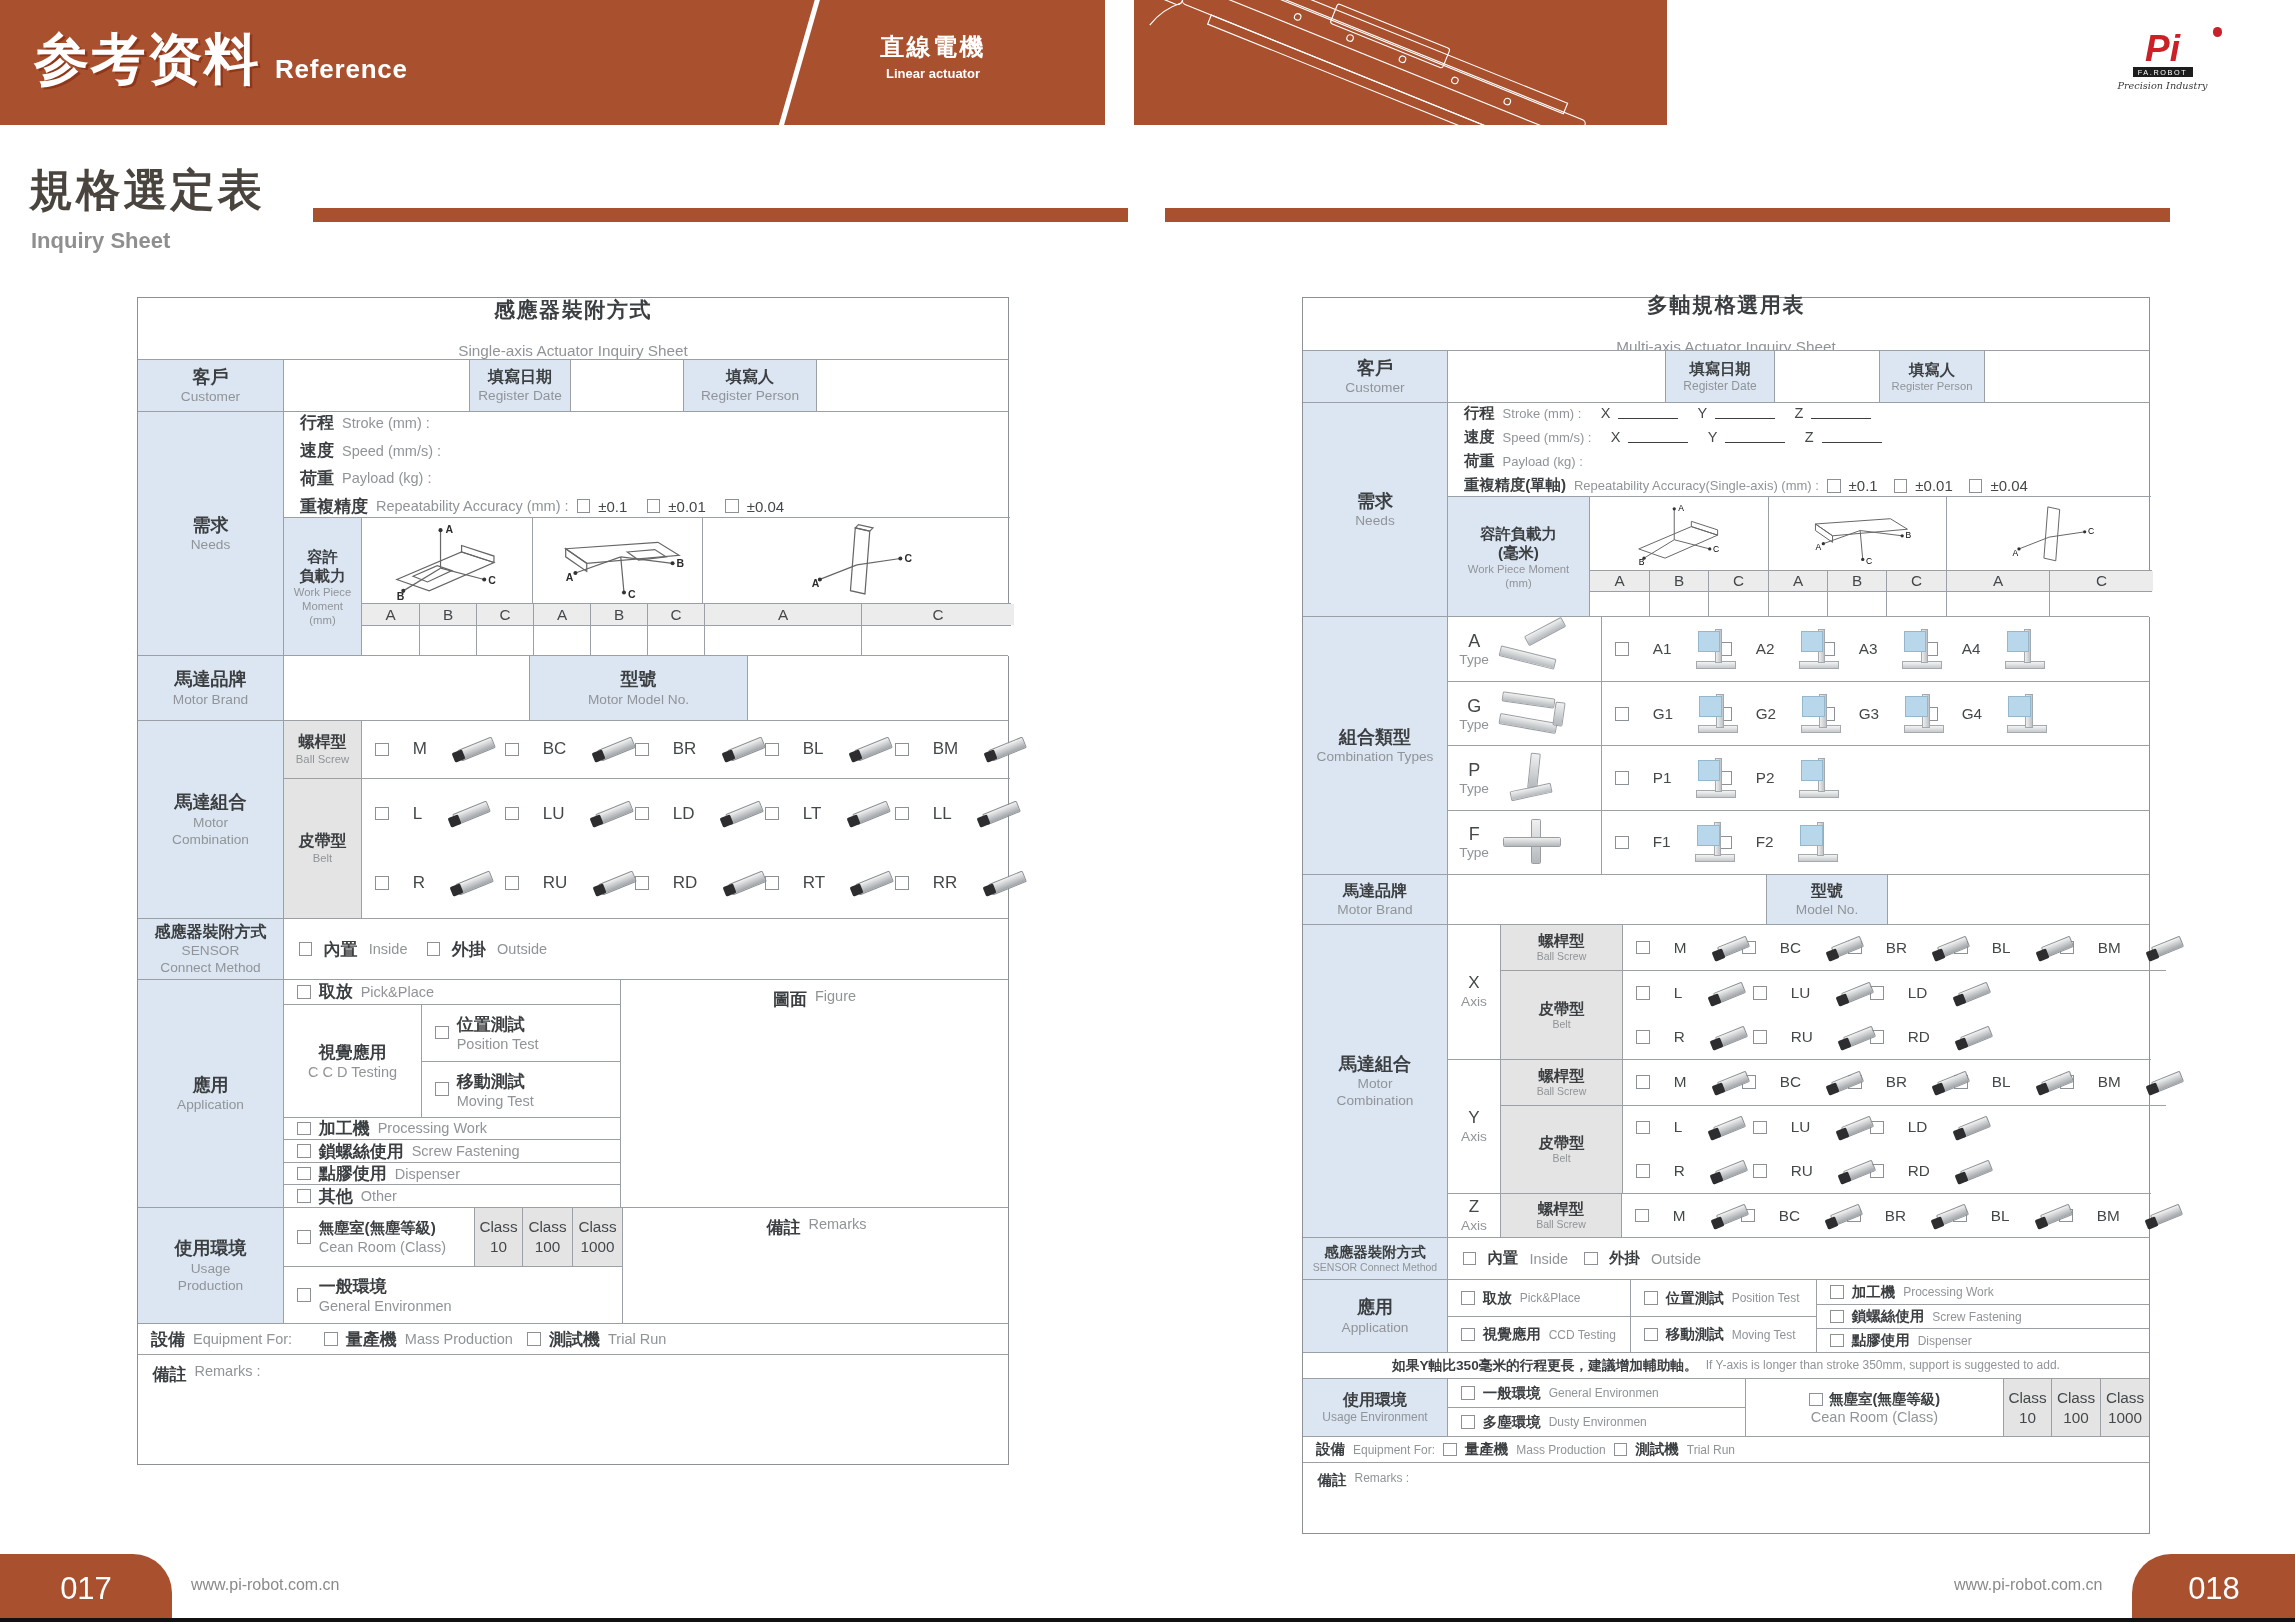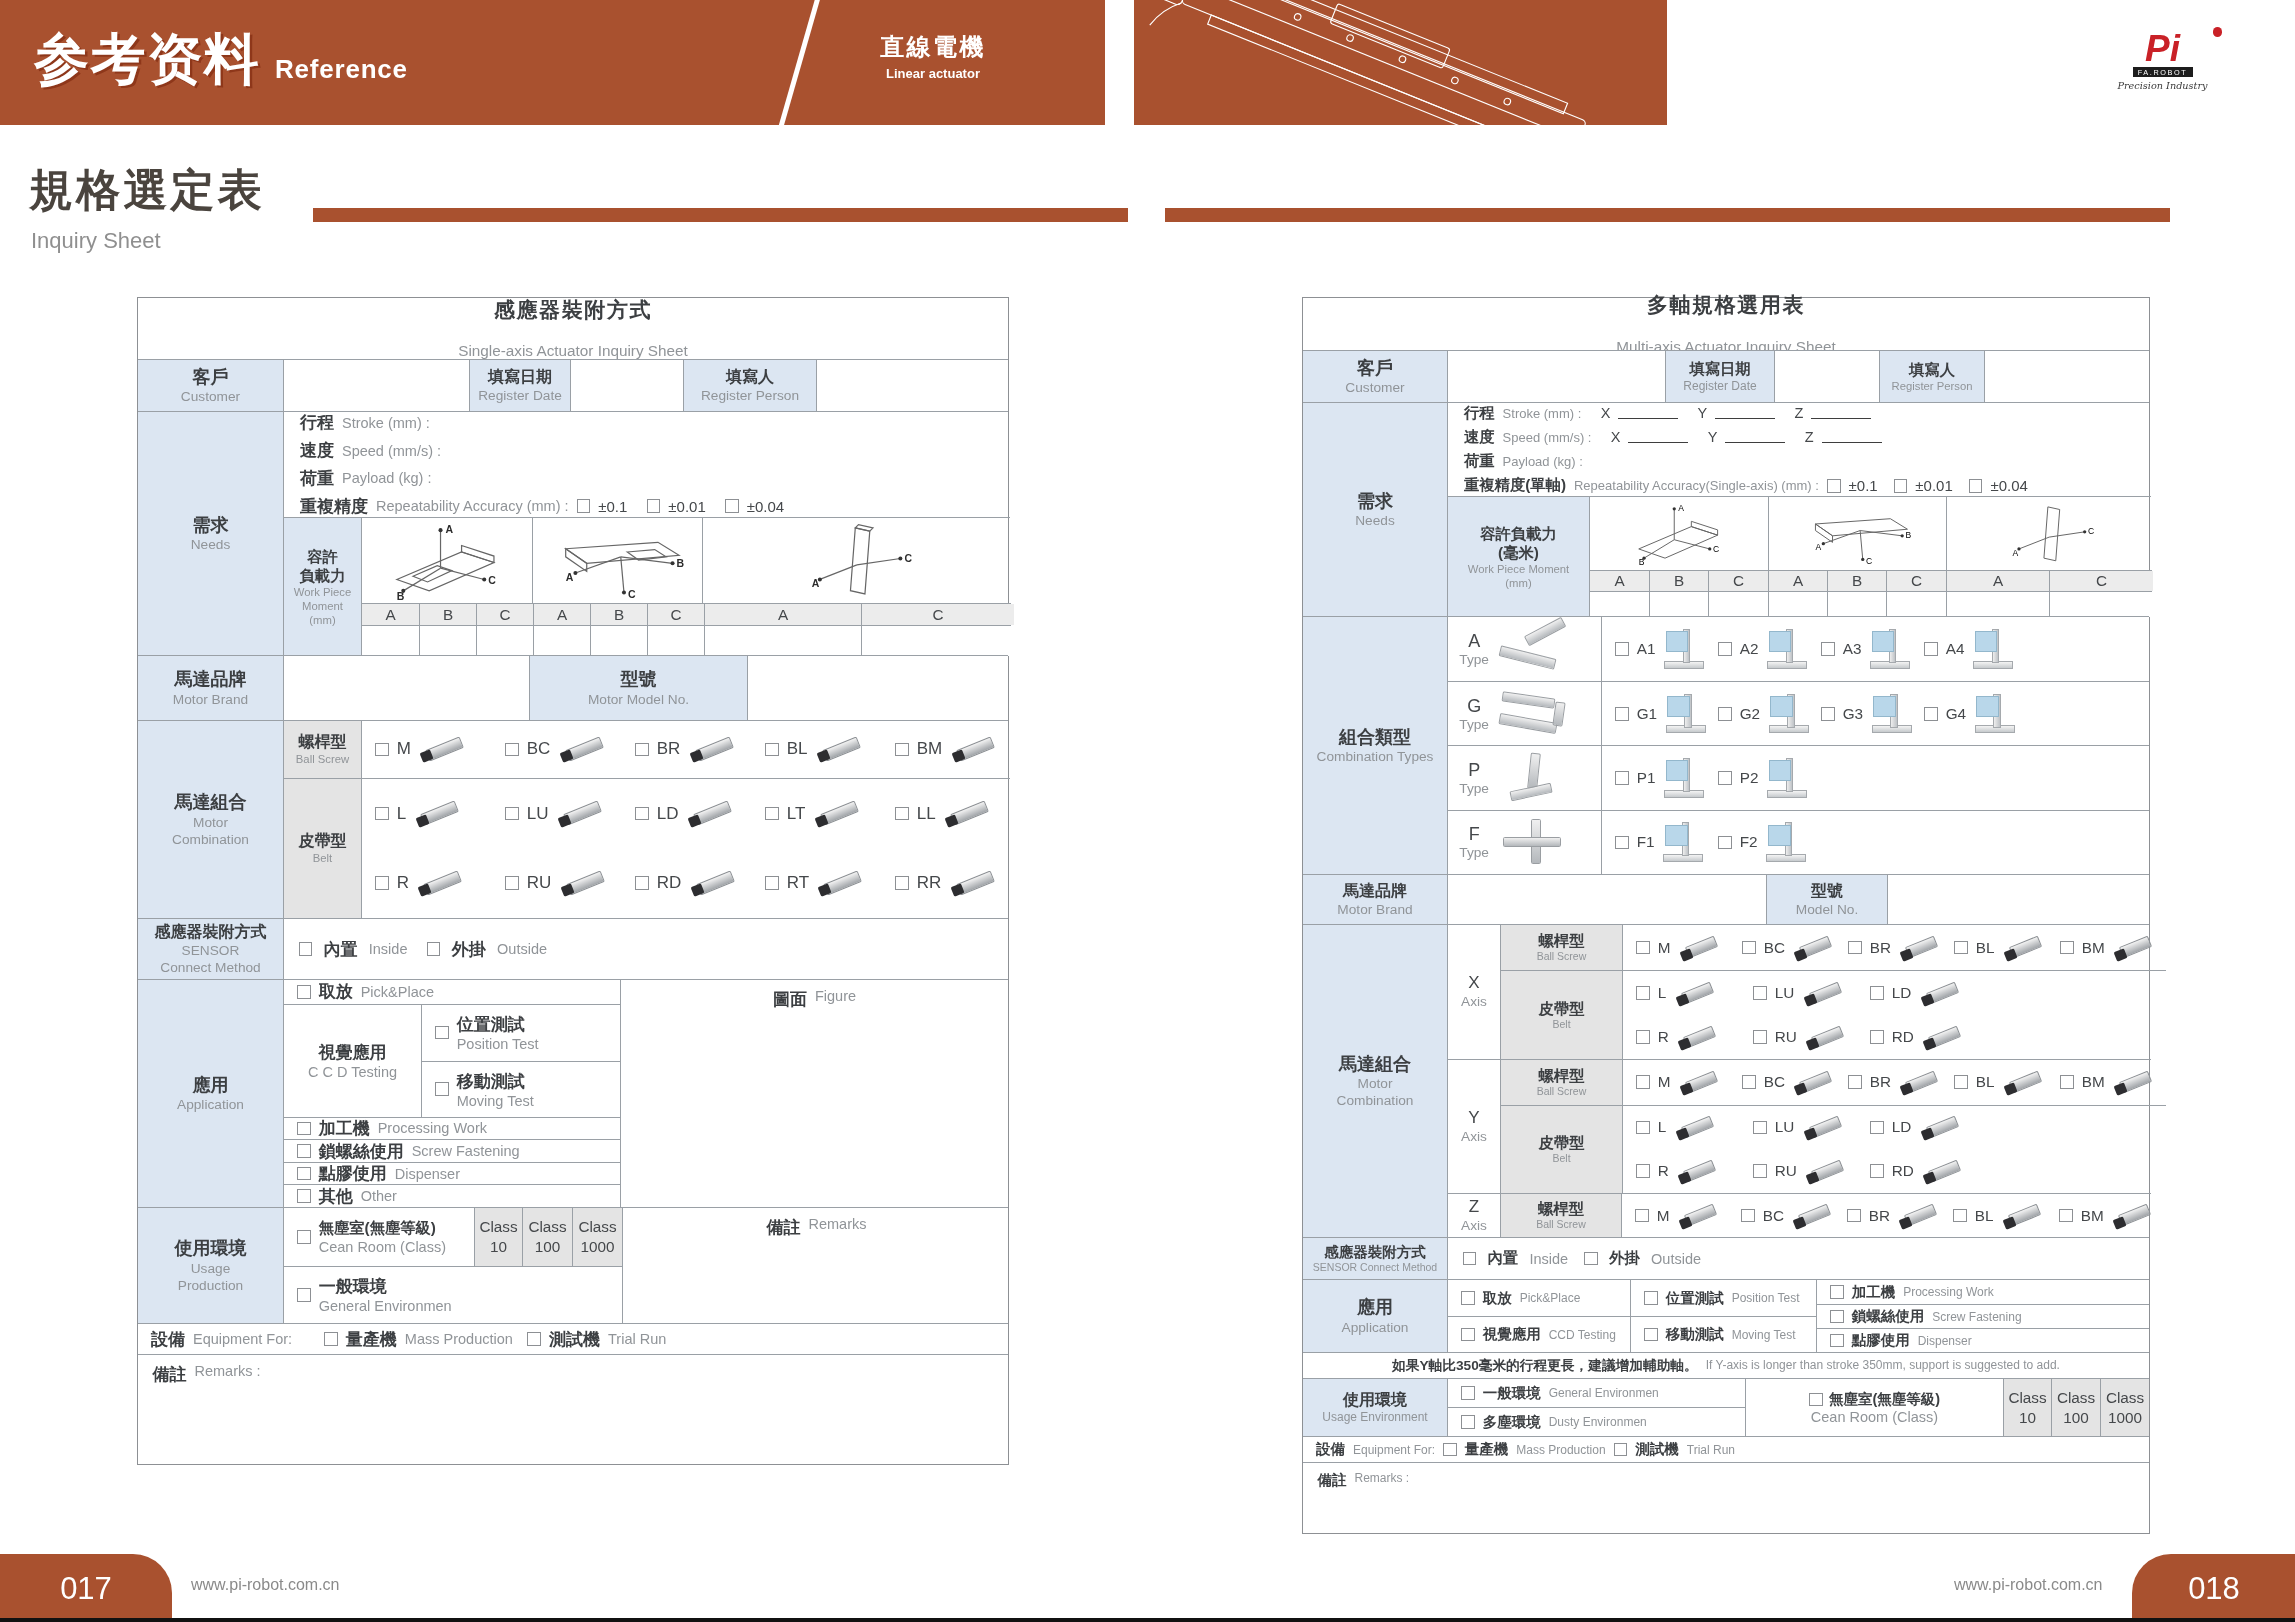--- a/index.html
+++ b/index.html
@@ -22,21 +22,21 @@
 .tabword .t2{font-size:13px;font-weight:bold;margin-top:3.2px}
 .lineart{position:absolute;inset:0}
 
 #pi-logo{position:absolute;left:2114px;top:32px;width:97px;text-align:center}
 #pi-logo .pi{font-size:37px;font-weight:900;color:#c92127;font-style:italic;line-height:.9;position:relative;display:inline-block}
 #pi-logo .bot{position:absolute;top:-4.8px;right:-11.3px;width:9.7px;height:9.7px;border-radius:50%;background:#c92127}
 #pi-logo .band{margin:1.6px auto 0;background:#1d1d1d;color:#fff;font-size:7.3px;letter-spacing:1.6px;width:60px;padding:0.8px 0}
 #pi-logo .script{font-family:"DejaVu Serif",serif;font-style:italic;font-size:9.7px;color:#3a3a3a;margin-top:2.4px}
 
 #sec-title{position:absolute;left:29px;top:161px;color:#4a443e;font-size:44px;font-weight:bold;letter-spacing:3.2px}
-#sec-sub{position:absolute;left:31px;top:228px;color:#8f8f8f;font-size:22px;font-weight:normal}
+#sec-sub{position:absolute;left:31px;top:228px;color:#8f8f8f;font-size:22px;font-weight:bold}
 .redbar{position:absolute;top:208px;height:13.7px;background:var(--red)}
 #bar1{left:313px;width:815px}
 #bar2{left:1165px;width:1005px}
 
 .tbl{position:absolute;background:#fff;border:1.6px solid #8d9094;display:flex;flex-direction:column}
 #tbl-single{left:137px;top:297px;width:872px;height:1168px}
 #tbl-multi{left:1302px;top:297px;width:848px;height:1237px}
 .r{display:flex;width:100%}
 .tbl > .r + .r{border-top:1.6px solid var(--bd)}
 .col{display:flex;flex-direction:column}
@@ -45,21 +45,21 @@
 .lbl{background:var(--blue);display:flex;flex-direction:column;align-items:center;justify-content:center;text-align:center;flex:none}
 .sub{background:var(--gray);display:flex;flex-direction:column;align-items:center;justify-content:center;text-align:center;flex:none}
 .cjk{color:var(--cjk);font-weight:bold;font-size:18px;line-height:1.25}
 .en{color:var(--en);font-size:13.7px;line-height:1.25}
 .small .cjk{font-size:15.3px}.small .en{font-size:11.3px}
 .blank{background:#fff;flex:none}
 .titlecell{flex:1;display:flex;flex-direction:column;align-items:center;justify-content:center}
 .titlecell .cjk{font-size:21px;letter-spacing:1.6px}
 .titlecell .en{font-size:15.3px;margin-top:18px}
 .chk{width:13.7px;height:13.7px;border:1.6px solid #8d9094;background:#fff;display:inline-block;flex:none}
-.opt{display:inline-flex;align-items:center;gap:8px}
+.opt{display:inline-flex;align-items:center;gap:24px}
 .code{font-size:17px;color:#45484b;font-weight:500}
 .optgrid{display:flex;align-items:center;padding-left:13px;flex:1}
 .inline-opts{display:flex;align-items:center;gap:11.3px;padding-left:14.5px;flex:1}
 .pair-cjk{font-size:17px;font-weight:bold;color:var(--cjk)}
 .pair-en{font-size:14.5px;color:var(--en)}
 
 .ntext{display:flex;flex-direction:column;justify-content:center;gap:4.8px;padding-left:16px;flex:1}
 .nline{display:flex;align-items:center;gap:8px}
 .ncjk{font-size:17px;font-weight:bold;color:var(--cjk)}
 .nen{font-size:14.5px;color:var(--en)}

